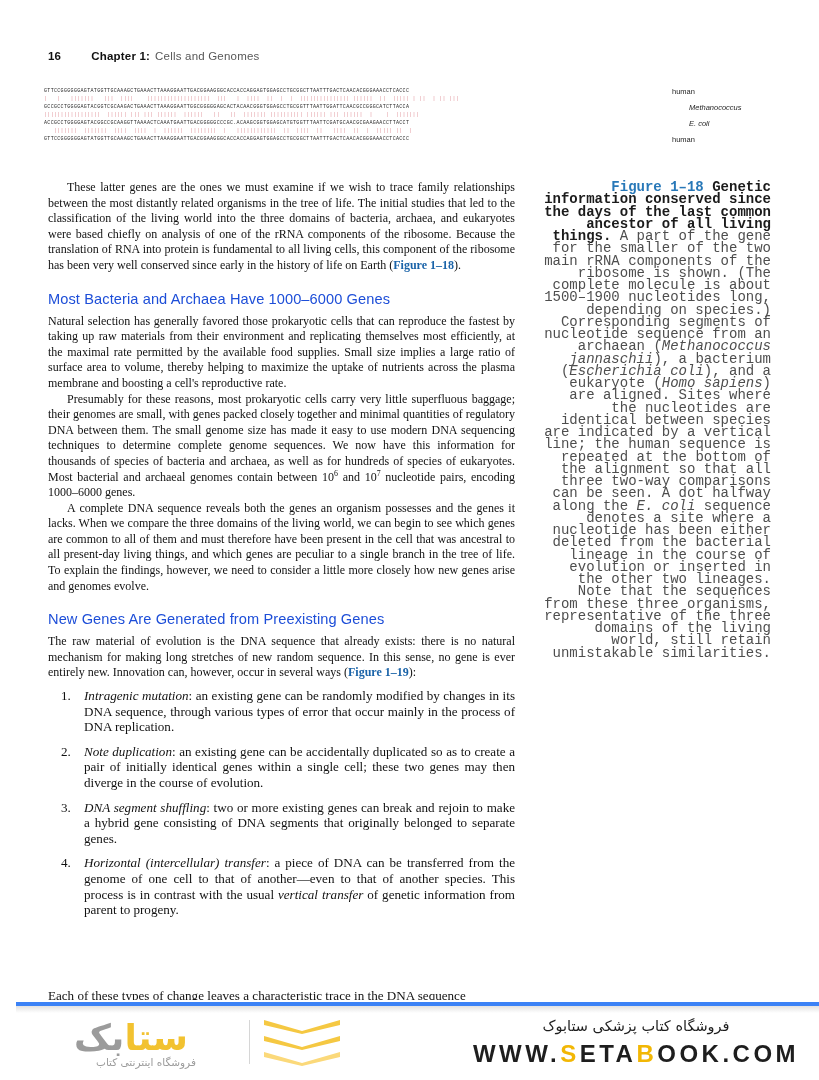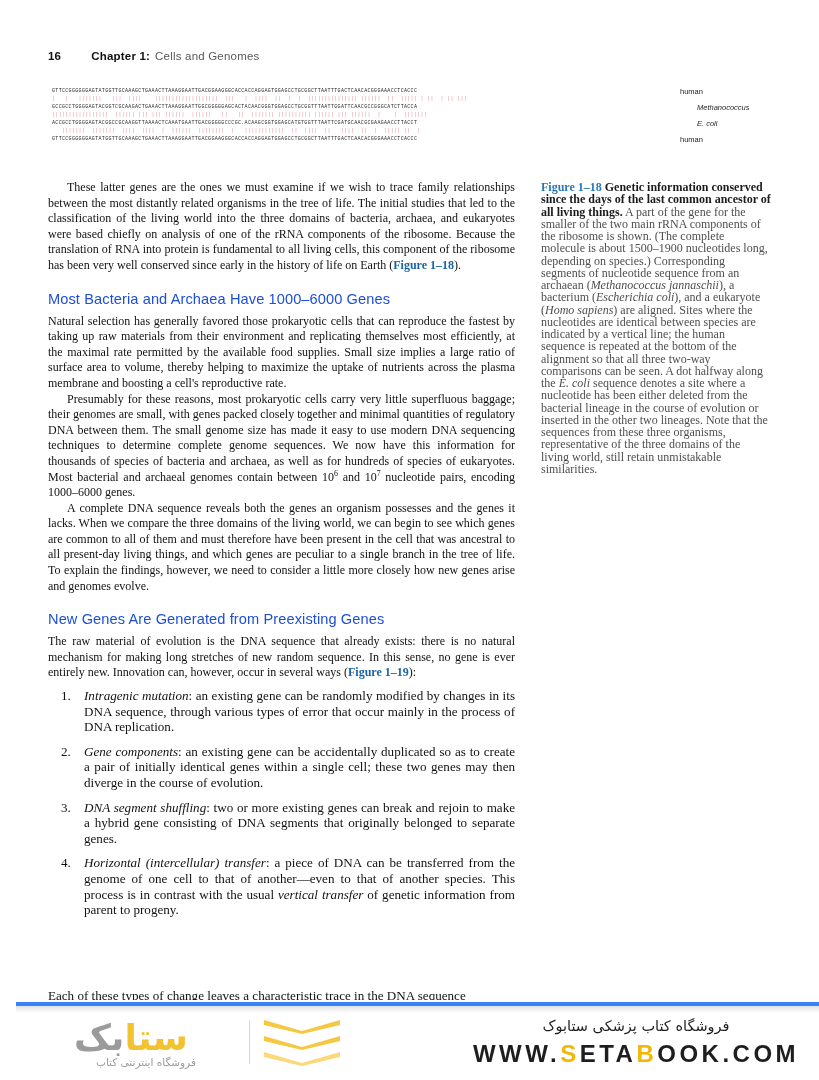--- a/index.html
+++ b/index.html
@@ -45,21 +45,21 @@
     color: #111;
   }
   #running-head .chap-title {
     color: #585858;
     margin-left: 5px;
   }
 
   
   #figure-alignment {
     position: absolute;
-    left: 52px;
+    left: 44px;
     top: 88px;
     width: 740px;
   }
   .align-grid {
     position: relative;
   }
   .seq-row {
     font-family: "Liberation Mono", "DejaVu Sans Mono", monospace;
     font-size: 5.0px;
     line-height: 7px;
@@ -172,25 +172,25 @@
     margin: 0;
     font-family: "Liberation Serif", serif;
     font-size: 13.1px;
     line-height: 15.6px;
     text-align: justify;
     color: #111;
   }
 
   
   .caption {
-    font-family: Liberation Serif, serif;
-    font-size: 12px;
+    font-family: Liberation Mono, monospace;
+    font-size: 14px;
     line-height: 12.25px;
     color: #4e4e4e;
-    text-align: left;
+    text-align: right;
   }
   .caption .cap-head {
     color: #2878b8;
     font-weight: bold;
   }
   .caption .cap-bold {
     color: #1b1b1b;
     font-weight: bold;
   }
   .caption .cap-ital { font-style: italic; }
@@ -340,21 +340,21 @@
 
     <h2 class="section-head">New Genes Are Generated from Preexisting Genes</h2>
 
     <p class="body"><span>The raw material of evolution is the DNA sequence that already exists: there is no natural mechanism for making long stretches of new random sequence. In this sense, no gene is ever entirely new. Innovation can, however, occur in several ways (</span><span class="figref">Figure 1–19</span><span>):</span></p>
 
     <ol class="numlist">
       <li>
         <span class="num">1.</span><span class="ital">Intragenic mutation</span><span>: an existing gene can be randomly modified by changes in its DNA sequence, through various types of error that occur mainly in the process of DNA replication.</span>
       </li>
       <li>
-        <span class="num">2.</span><span class="ital">Gene components</span><span>: an existing gene can be accidentally duplicated so as to create a pair of initially identical genes within a single cell; these two genes may then diverge in the course of evolution.</span>
+        <span class="num">2.</span><span class="ital">Note duplication</span><span>: an existing gene can be accidentally duplicated so as to create a pair of initially identical genes within a single cell; these two genes may then diverge in the course of evolution.</span>
       </li>
       <li>
         <span class="num">3.</span><span class="ital">DNA segment shuffling</span><span>: two or more existing genes can break and rejoin to make a hybrid gene consisting of DNA segments that originally belonged to separate genes.</span>
       </li>
       <li>
         <span class="num">4.</span><span class="ital">Horizontal (intercellular) transfer</span><span>: a piece of DNA can be transferred from the genome of one cell to that of another—even to that of another species. This process is in contrast with the usual </span><span class="ital">vertical transfer</span><span> of genetic information from parent to progeny.</span>
       </li>
     </ol>
   </div>
 

